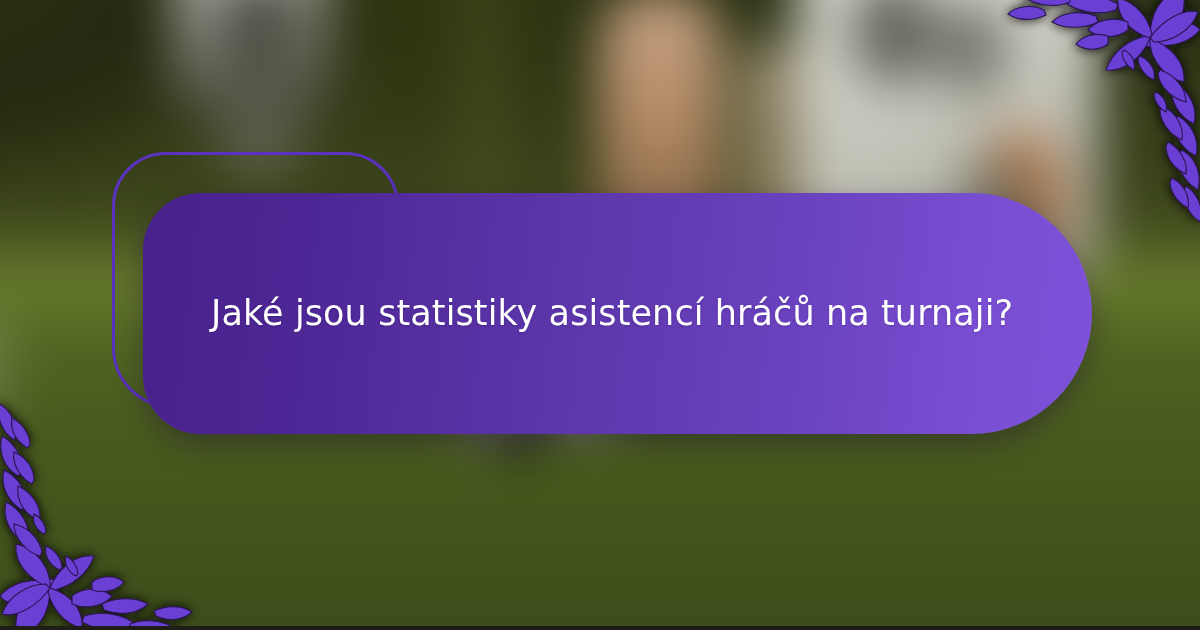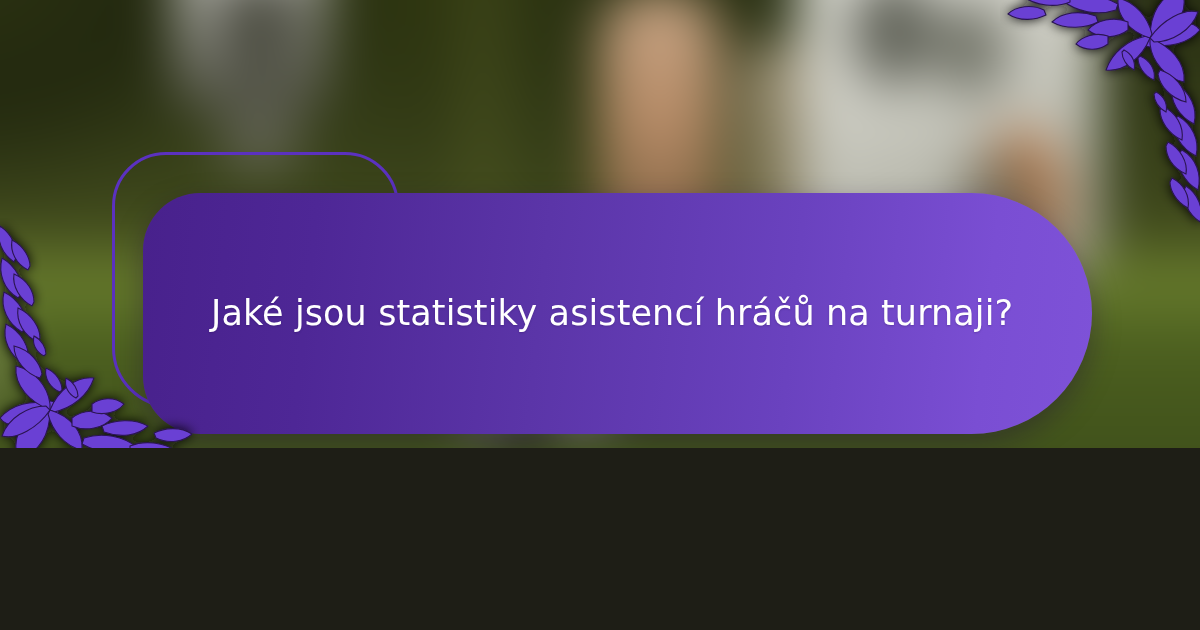--- a/index.html
+++ b/index.html
@@ -4,21 +4,21 @@
 <title>Card</title>
 <style>
   html, body {
     margin: 0;
     padding: 0;
     background: #1e1e16;
   }
   #stage {
     position: relative;
     width: 1200px;
-    height: 448px;
+    height: 626px;
     overflow: hidden;
     font-family: "DejaVu Sans", "Liberation Sans", sans-serif;
   }
 
   
   .bg-root {
     position: absolute;
     inset: 0;
     overflow: hidden;
     background: #4a5620;

